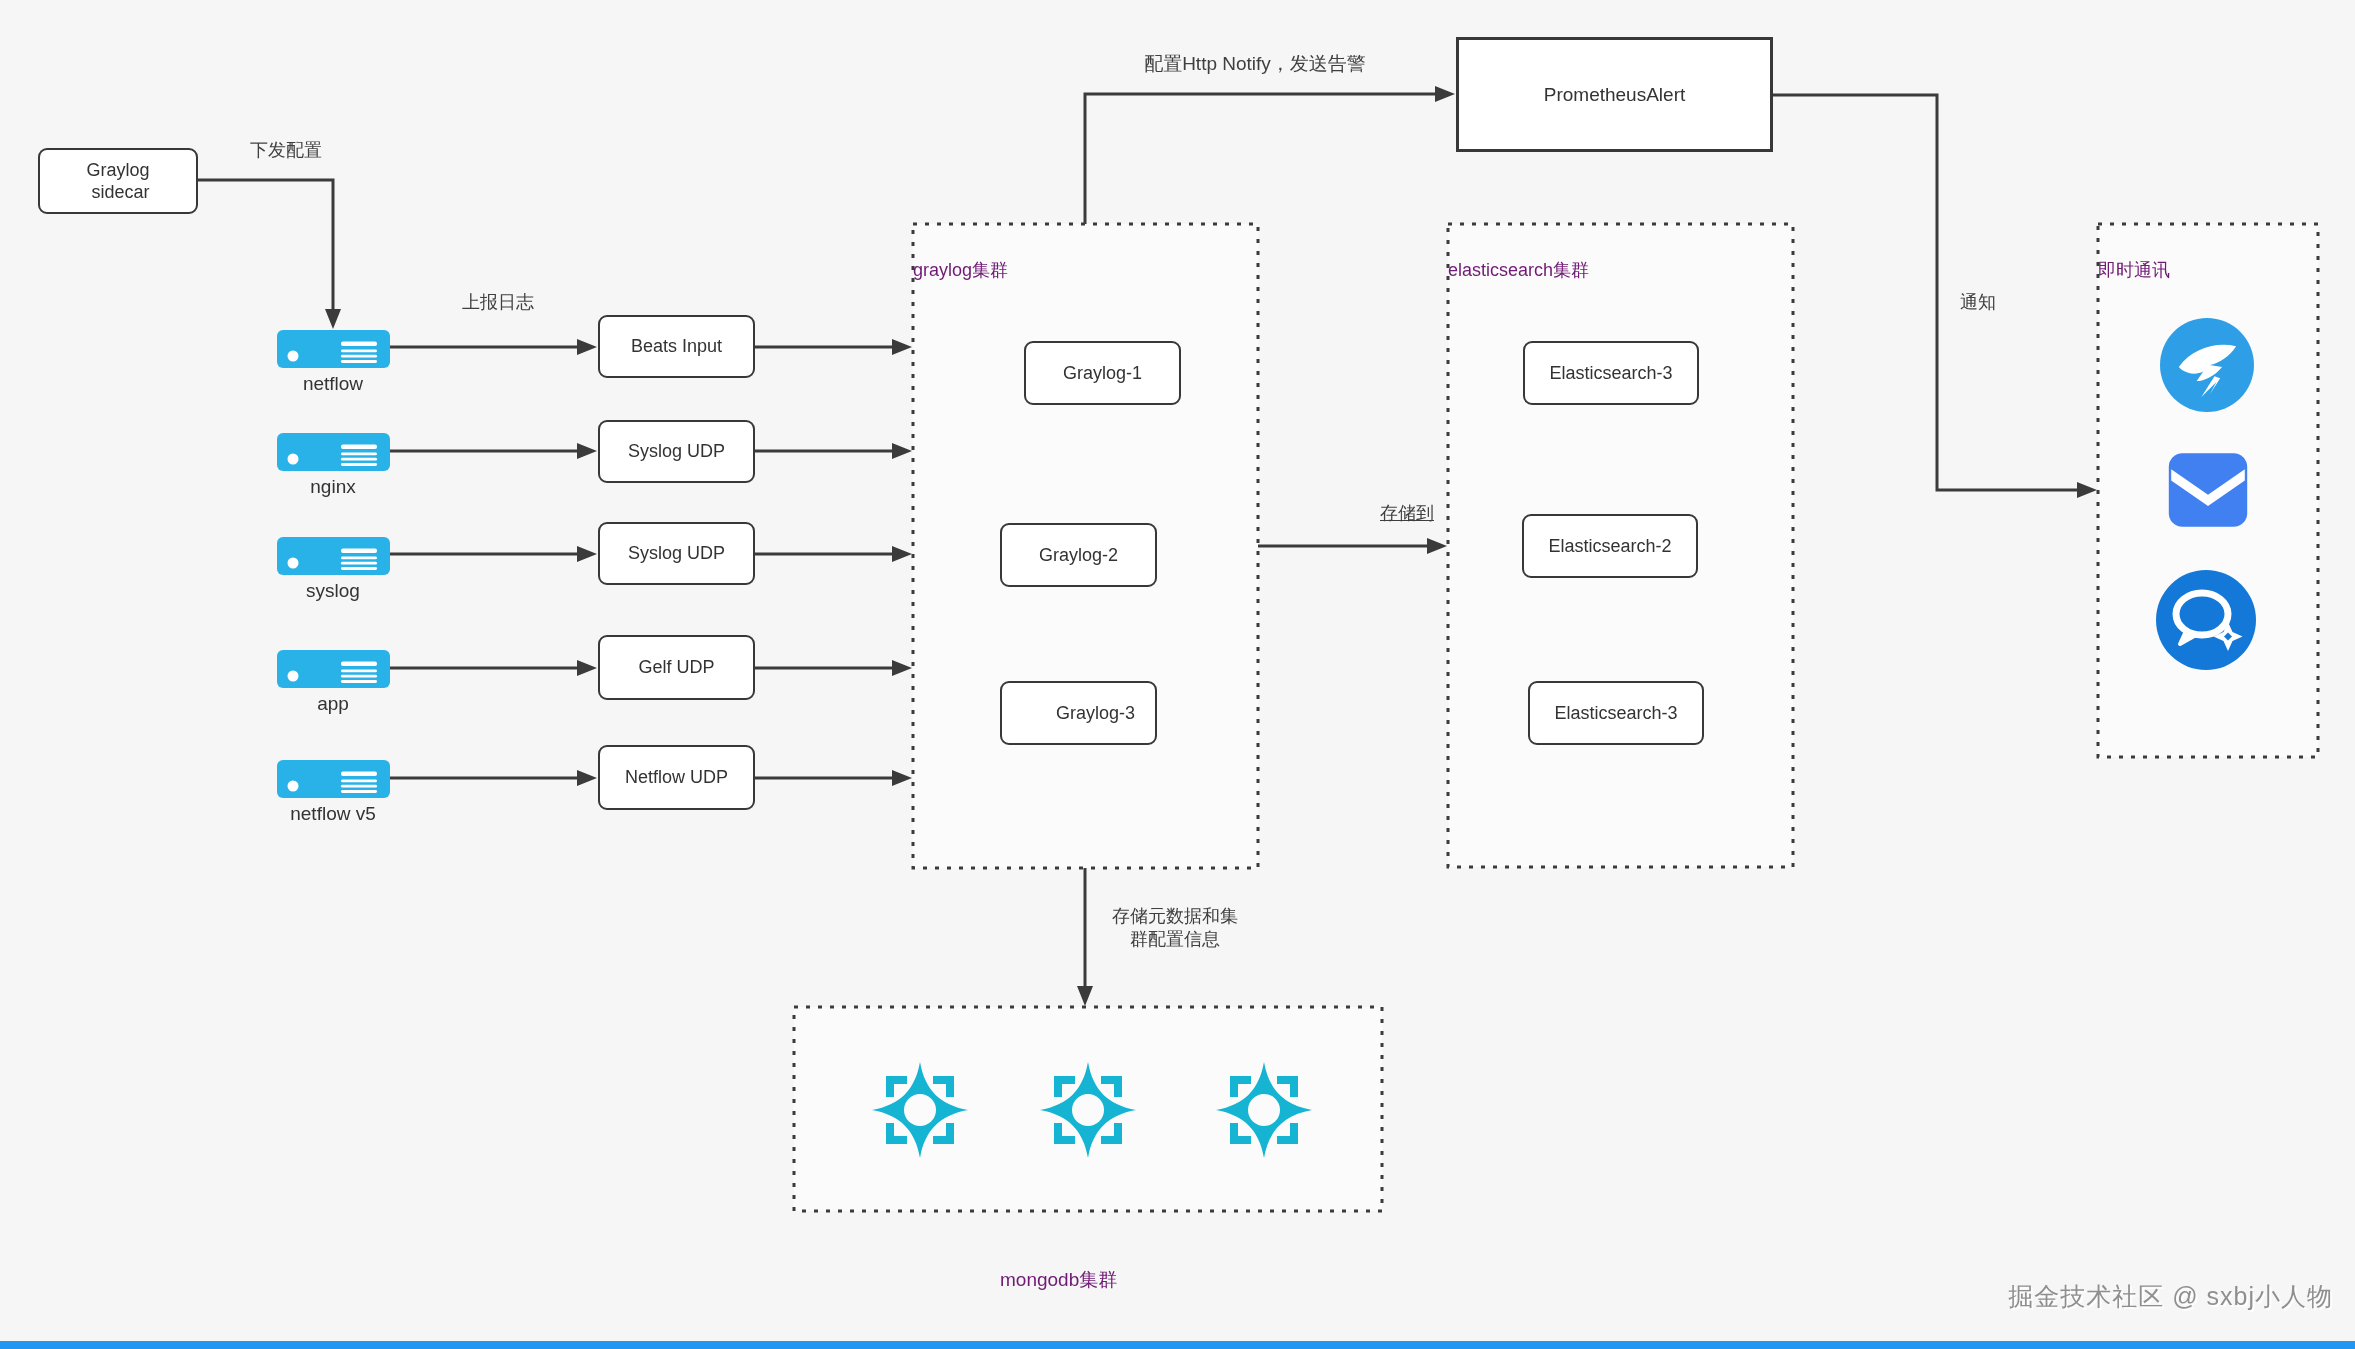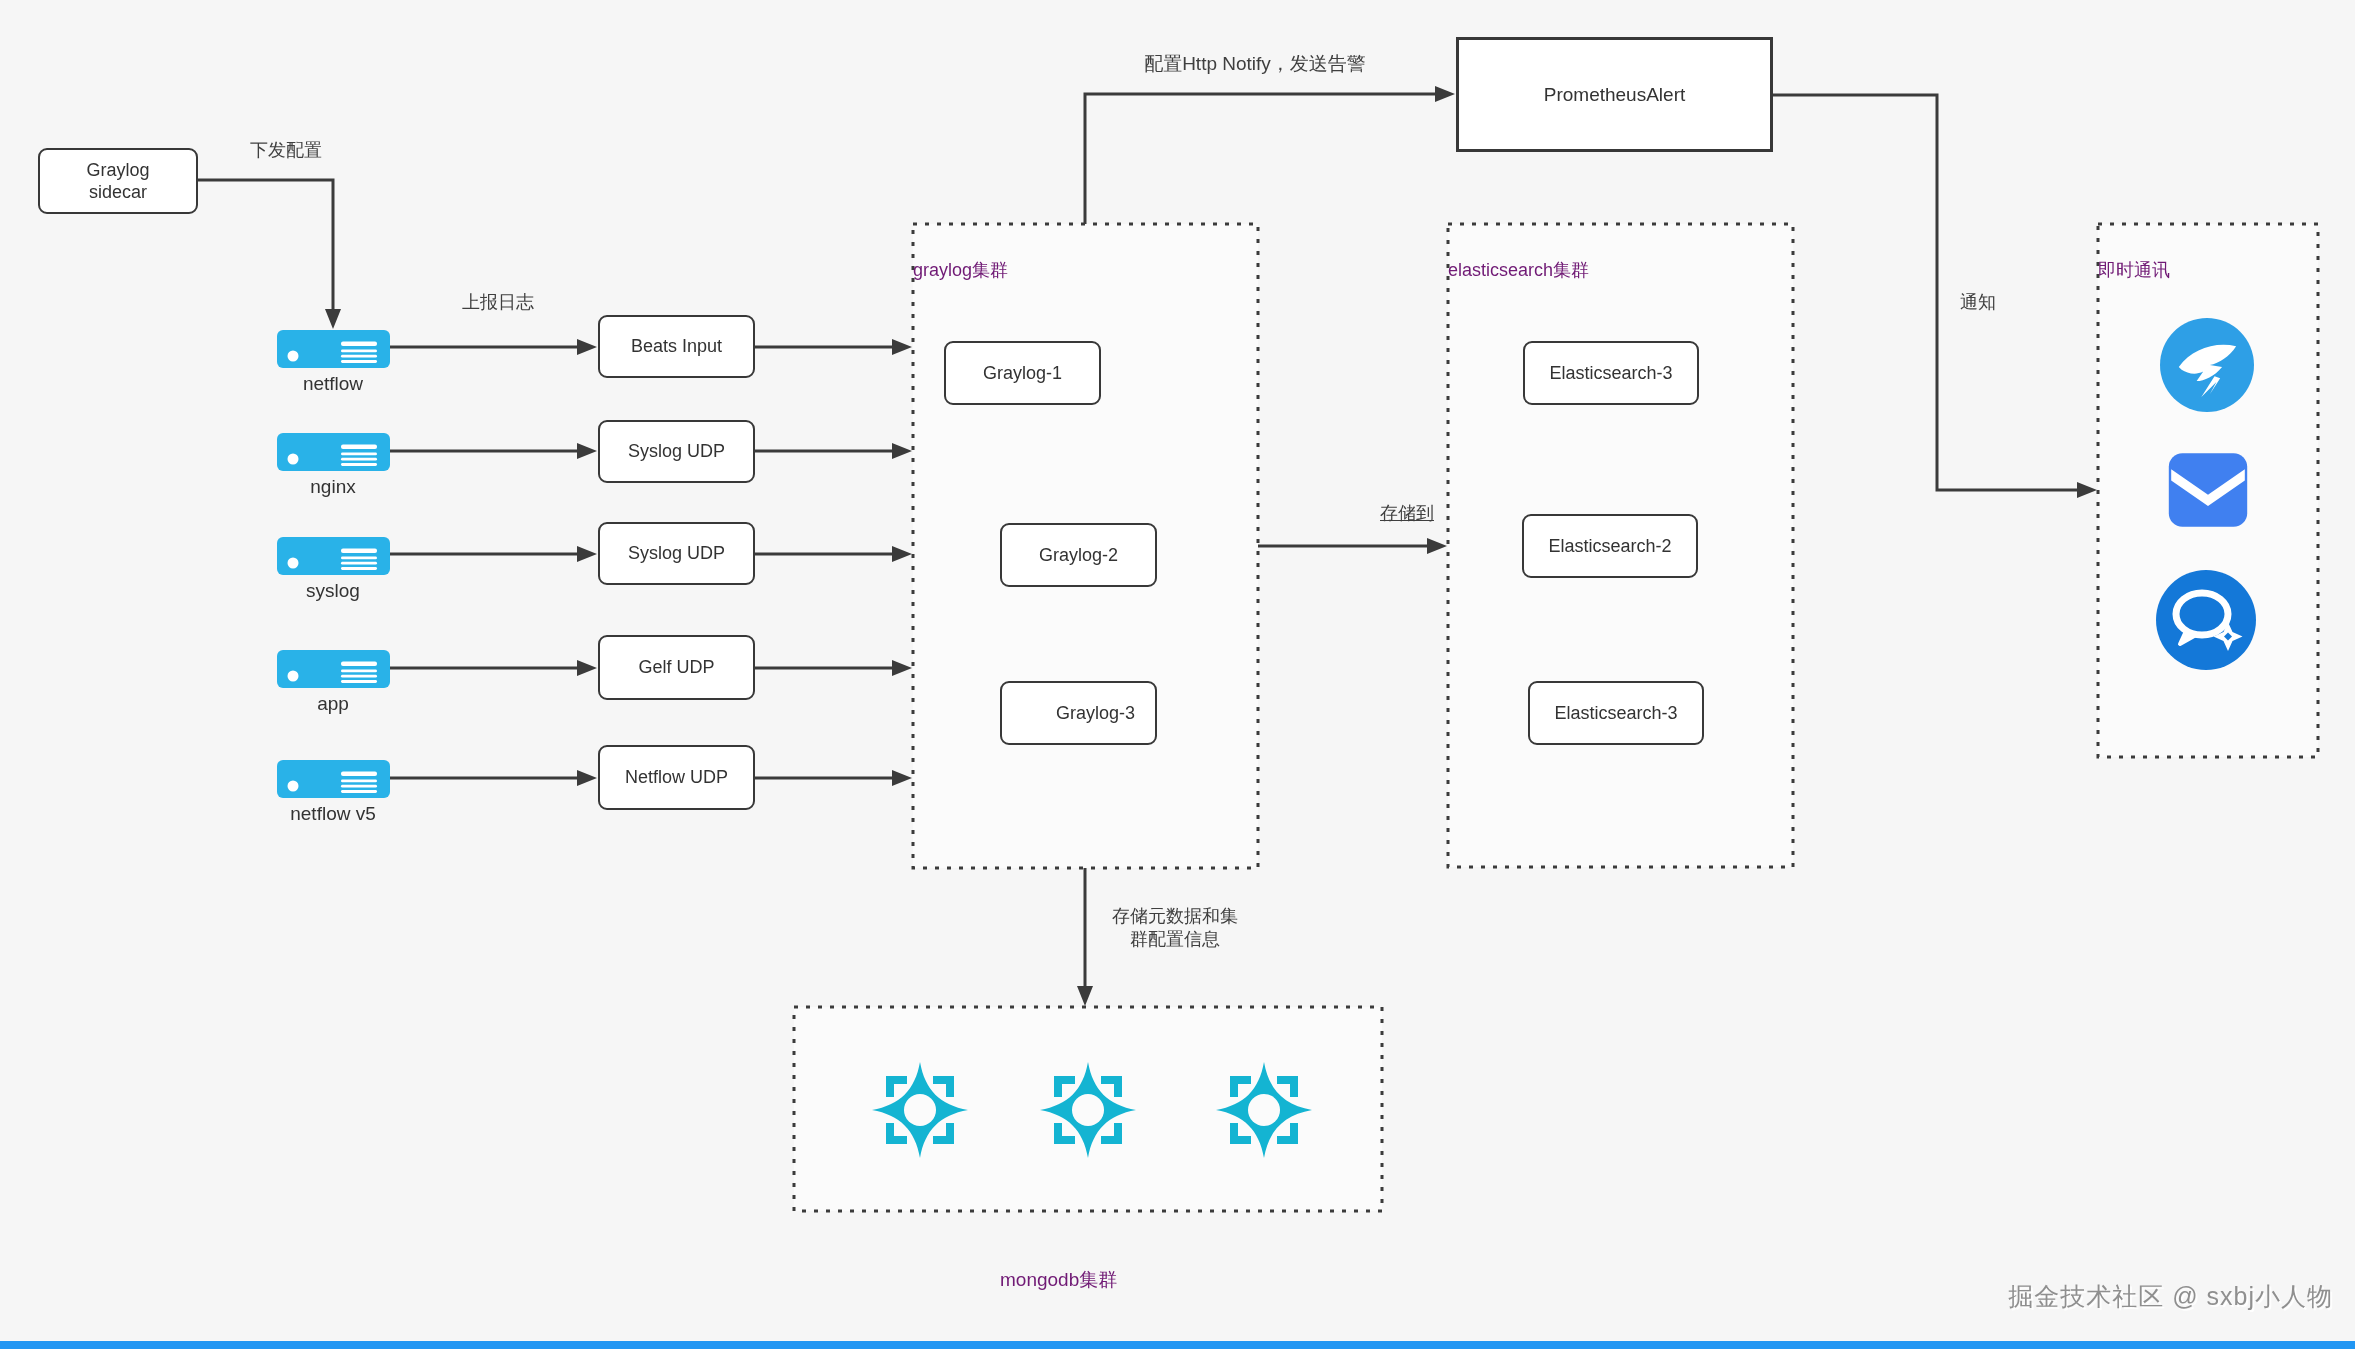--- a/index.html
+++ b/index.html
@@ -11,21 +11,21 @@
     color:#3f3f3f;
     overflow:hidden;
   }
   svg.overlay{position:absolute;left:0;top:0;z-index:1;}
   .node{
     position:absolute;z-index:2;
     background:#ffffff;
     border:2.5px solid #383838;
     border-radius:9px;
     display:flex;align-items:center;justify-content:center;
-    font-size:18px;color:#333;text-align:center;
+    font-size:18px;color:#333;text-align:right;
     white-space:pre-line;line-height:1.25;
     box-sizing:border-box;
   }
   .node.square{border-radius:0;border-width:3px;font-size:19px;}
   .edge-label{
     position:absolute;z-index:2;
     font-size:18px;color:#3f3f3f;text-align:center;
     white-space:pre-line;line-height:1.25;
   }
   .cluster-title{
@@ -154,21 +154,21 @@
   </div>
   <div class="source-label" style="left:253px;top:803px;width:160px;">netflow v5</div>
 
   <div class="node" style="left:598px;top:315px;width:157px;height:63px;">Beats Input</div>
   <div class="node" style="left:598px;top:420px;width:157px;height:63px;">Syslog UDP</div>
   <div class="node" style="left:598px;top:522px;width:157px;height:63px;">Syslog UDP</div>
   <div class="node" style="left:598px;top:635px;width:157px;height:65px;">Gelf UDP</div>
   <div class="node" style="left:598px;top:745px;width:157px;height:65px;">Netflow UDP</div>
 
   <div class="cluster-title" style="left:913px;top:258px;width:345px;">graylog集群</div>
-  <div class="node" style="left:944px;top:341px;width:157px;height:64px;">Graylog-1</div>
+  <div class="node" style="left:1024px;top:341px;width:157px;height:64px;">Graylog-1</div>
   <div class="node" style="left:1000px;top:523px;width:157px;height:64px;">Graylog-2</div>
   <div class="node" style="left:1000px;top:681px;width:157px;height:64px;padding-left:34px;">Graylog-3</div>
 
   <div class="cluster-title" style="left:1448px;top:258px;width:345px;">elasticsearch集群</div>
   <div class="node" style="left:1523px;top:341px;width:176px;height:64px;">Elasticsearch-3</div>
   <div class="node" style="left:1522px;top:514px;width:176px;height:64px;">Elasticsearch-2</div>
   <div class="node" style="left:1528px;top:681px;width:176px;height:64px;">Elasticsearch-3</div>
 
   <div class="node square" style="left:1456px;top:37px;width:317px;height:115px;">PrometheusAlert</div>
 

